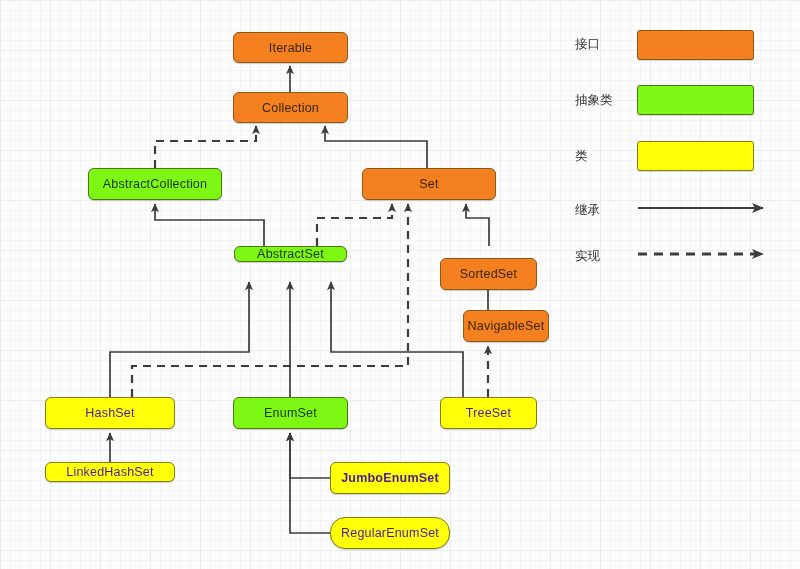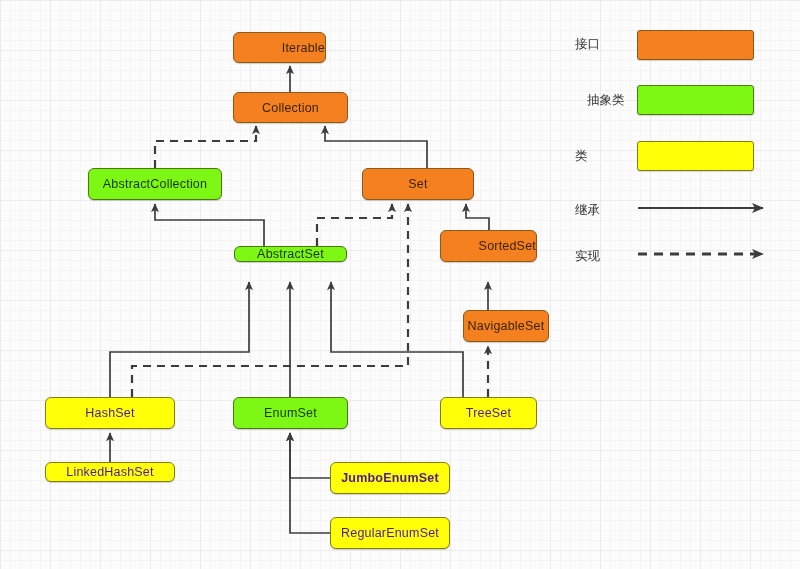--- a/index.html
+++ b/index.html
@@ -110,65 +110,65 @@
         <path d="M 330 478 L 290 478 L 290 433" fill="none" stroke="#3c3c3c" stroke-width="1.7" marker-end="url(#arrowhead)"></path>
         <path d="M 330 533 L 290 533 L 290 433" fill="none" stroke="#3c3c3c" stroke-width="1.7" marker-end="url(#arrowhead)"></path>
       </g>
     <g id="legend-arrows">
         <path d="M 638 208 L 763 208" fill="none" stroke="#3c3c3c" stroke-width="2" marker-end="url(#arrowhead-legend)"></path>
         <path d="M 638 254 L 763 254" fill="none" stroke="#3c3c3c" stroke-width="3" stroke-dasharray="9,7" marker-end="url(#arrowhead-legend)"></path>
       </g>
   </svg>
 
   <div id="nodes-layer">
-      <div class="node iface" style="left: 233px; top: 32px; width: 93px; height: 31px; justify-content: flex-end;">
+      <div class="node iface" style="left: 233px; top: 32px; width: 115px; height: 31px;">
         <span>Iterable</span>
       </div>
       <div class="node iface" style="left: 233px; top: 92px; width: 115px; height: 31px;">
         <span>Collection</span>
       </div>
       <div class="node abstract" style="left: 88px; top: 168px; width: 134px; height: 32px; text-align: center;">
         <span>AbstractCollection</span>
       </div>
-      <div class="node iface" style="left: 362px; top: 168px; width: 112px; height: 32px;">
+      <div class="node iface" style="left: 362px; top: 168px; width: 134px; height: 32px;">
         <span>Set</span>
       </div>
       <div class="node abstract" style="left: 234px; top: 246px; width: 113px; height: 16px; text-align: right;">
         <span>AbstractSet</span>
       </div>
-      <div class="node iface" style="left: 440px; top: 230px; width: 97px; height: 32px; justify-content: flex-end;">
+      <div class="node iface" style="left: 440px; top: 258px; width: 97px; height: 32px;">
         <span>SortedSet</span>
       </div>
       <div class="node iface" style="left: 439px; top: 310px; width: 86px; height: 32px; margin-left: 24px;">
         <span>NavigableSet</span>
       </div>
       <div class="node klass" style="left: 45px; top: 397px; width: 130px; height: 32px;">
         <span>HashSet</span>
       </div>
       <div class="node abstract" style="left: 233px; top: 397px; width: 115px; height: 32px;">
         <span>EnumSet</span>
       </div>
       <div class="node klass" style="left: 440px; top: 397px; width: 97px; height: 32px;">
         <span>TreeSet</span>
       </div>
       <div class="node klass" style="left: 45px; top: 462px; width: 130px; height: 20px;">
         <span>LinkedHashSet</span>
       </div>
       <div class="node klass" style="left: 330px; top: 462px; width: 120px; height: 32px; font-weight: bold;">
         <span>JumboEnumSet</span>
       </div>
-      <div class="node klass" style="left: 330px; top: 517px; width: 120px; height: 32px;">
+      <div class="node klass" style="left: 330px; top: 517px; width: 120px; height: 32px; border-radius: 15px;">
         <span>RegularEnumSet</span>
       </div>
     </div>
 
   <div id="legend-layer">
       <div class="legend-label" style="left: 575px; top: 36px;">接口</div>
       <div class="legend-swatch iface" style="left: 637px; top: 30px; width: 117px; height: 30px; position: absolute;"></div>
-      <div class="legend-label" style="left: 587px; top: 92px; font-family: Liberation Serif, serif;">抽象类</div>
+      <div class="legend-label" style="left: 575px; top: 92px; font-family: Liberation Serif, serif;">抽象类</div>
       <div class="legend-swatch abstract" style="left: 637px; top: 85px; width: 117px; height: 30px; position: absolute;"></div>
       <div class="legend-label" style="left: 575px; top: 148px;">类</div>
       <div class="legend-swatch klass" style="left: 637px; top: 141px; width: 117px; height: 30px; position: absolute;"></div>
       <div class="legend-label" style="left: 575px; top: 202px;">继承</div>
       <div class="legend-label" style="left: 575px; top: 248px;">实现</div>
     </div>
 
 </div>
 
 </body></html>

